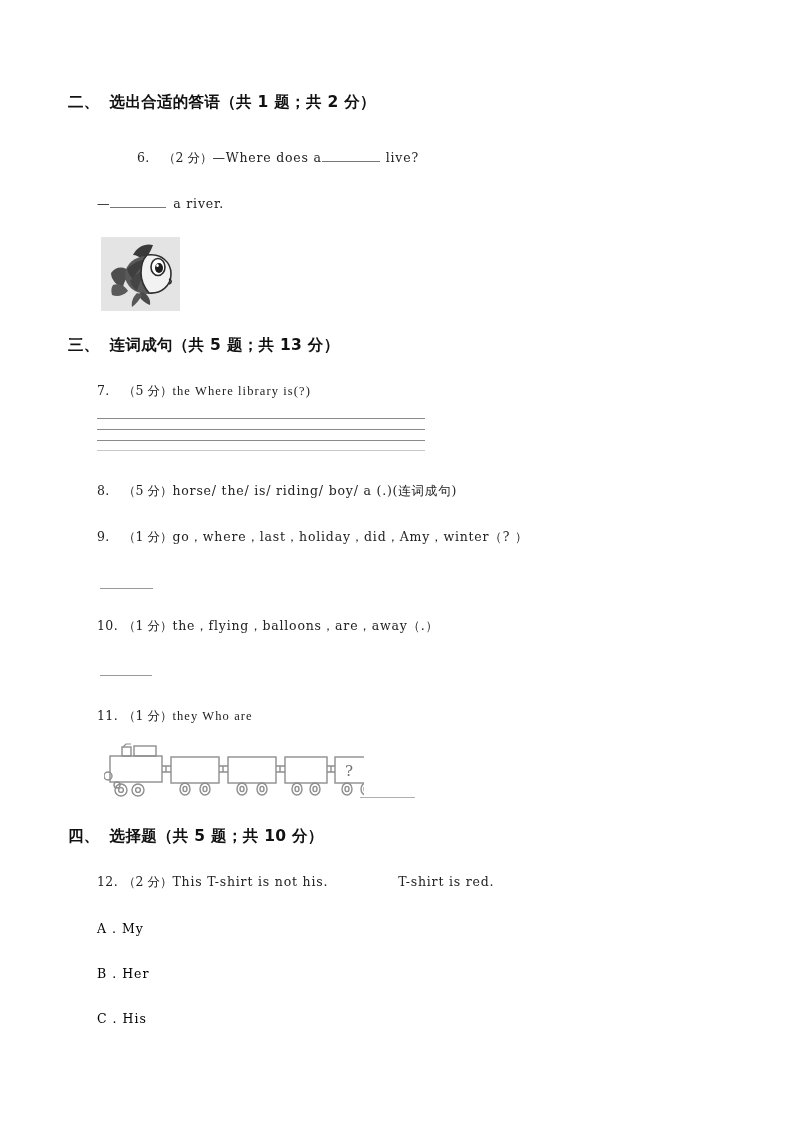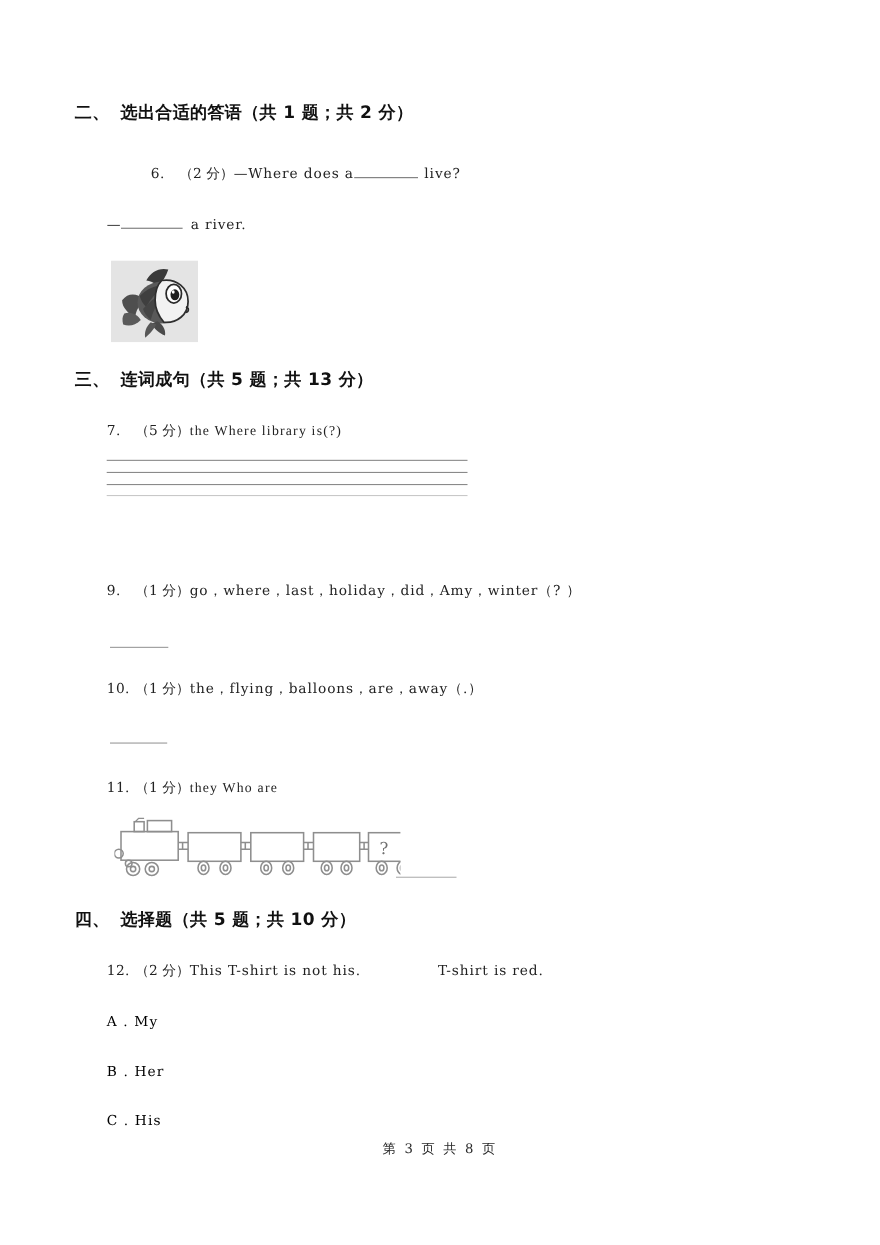--- a/index.html
+++ b/index.html
@@ -179,20 +179,23 @@
     <span class="q-num">7.</span><span class="q-score">（5 分）</span><span class="q-body mono-ish">the     Where     library     is(?)</span>
   </div>
 
   <div class="ruler" style="left:97px; top:418px; width:328px; height:34px;">
     <div class="rule" style="top:0px;"></div>
     <div class="rule" style="top:11px;"></div>
     <div class="rule" style="top:22px;"></div>
     <div class="rule" style="top:32px; border-top-color:#c8c8c8;"></div>
   </div>
 
+  <div class="q-line" style="left:97px; top:483px;">
+    <span class="q-num">8.</span><span class="q-score">（5 分）</span><span class="q-body">horse/ the/ is/ riding/ boy/ a (.)(连词成句)</span>
+  </div>
 
   <div class="q-line" style="left:97px; top:529px;">
     <span class="q-num">9.</span><span class="q-score">（1 分）</span><span class="q-body">go，where，last，holiday，did，Amy，winter（? ）</span>
   </div>
 
   <div class="blank-short" style="left:100px; top:588px; width:53px;"></div>
 
   <div class="q-line" style="left:97px; top:618px;">
     <span class="q-num">10.</span><span class="q-score">（1 分）</span><span class="q-body">the，flying，balloons，are，away（.）</span>
   </div>
@@ -271,15 +274,14 @@
   </div>
 
   <div class="opt-line" style="top:966px;">
     <span class="opt-letter">B</span><span class="opt-dot">.</span><span>Her</span>
   </div>
 
   <div class="opt-line" style="top:1011px;">
     <span class="opt-letter">C</span><span class="opt-dot">.</span><span>His</span>
   </div>
 
-  <div class="footer" style="top:1036px;">第 3 页 共 8 页</div>
 
 </div>
 
 </body></html>

